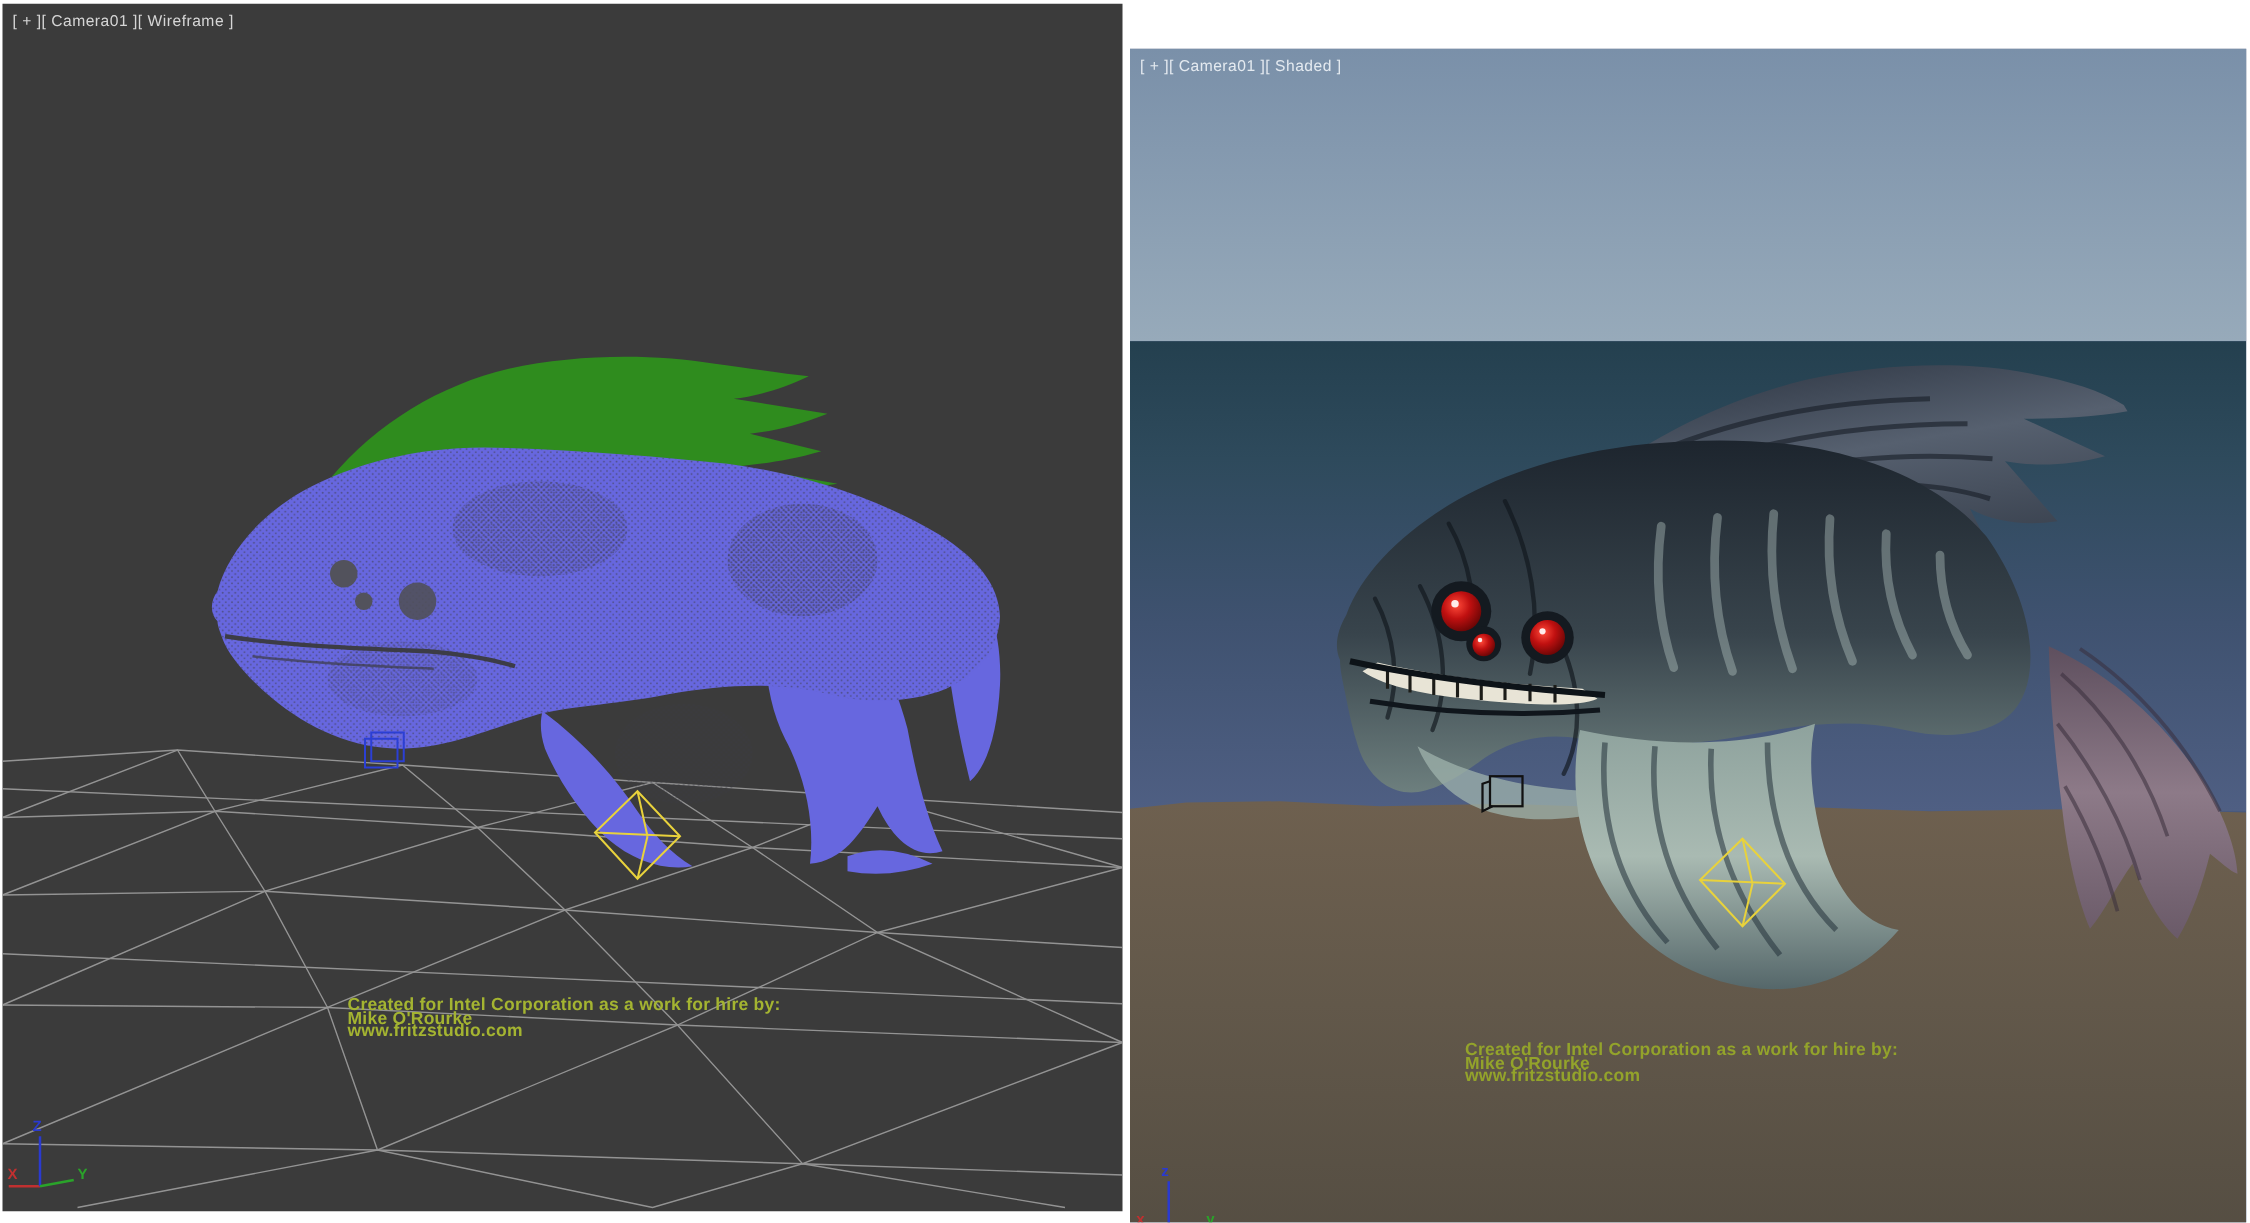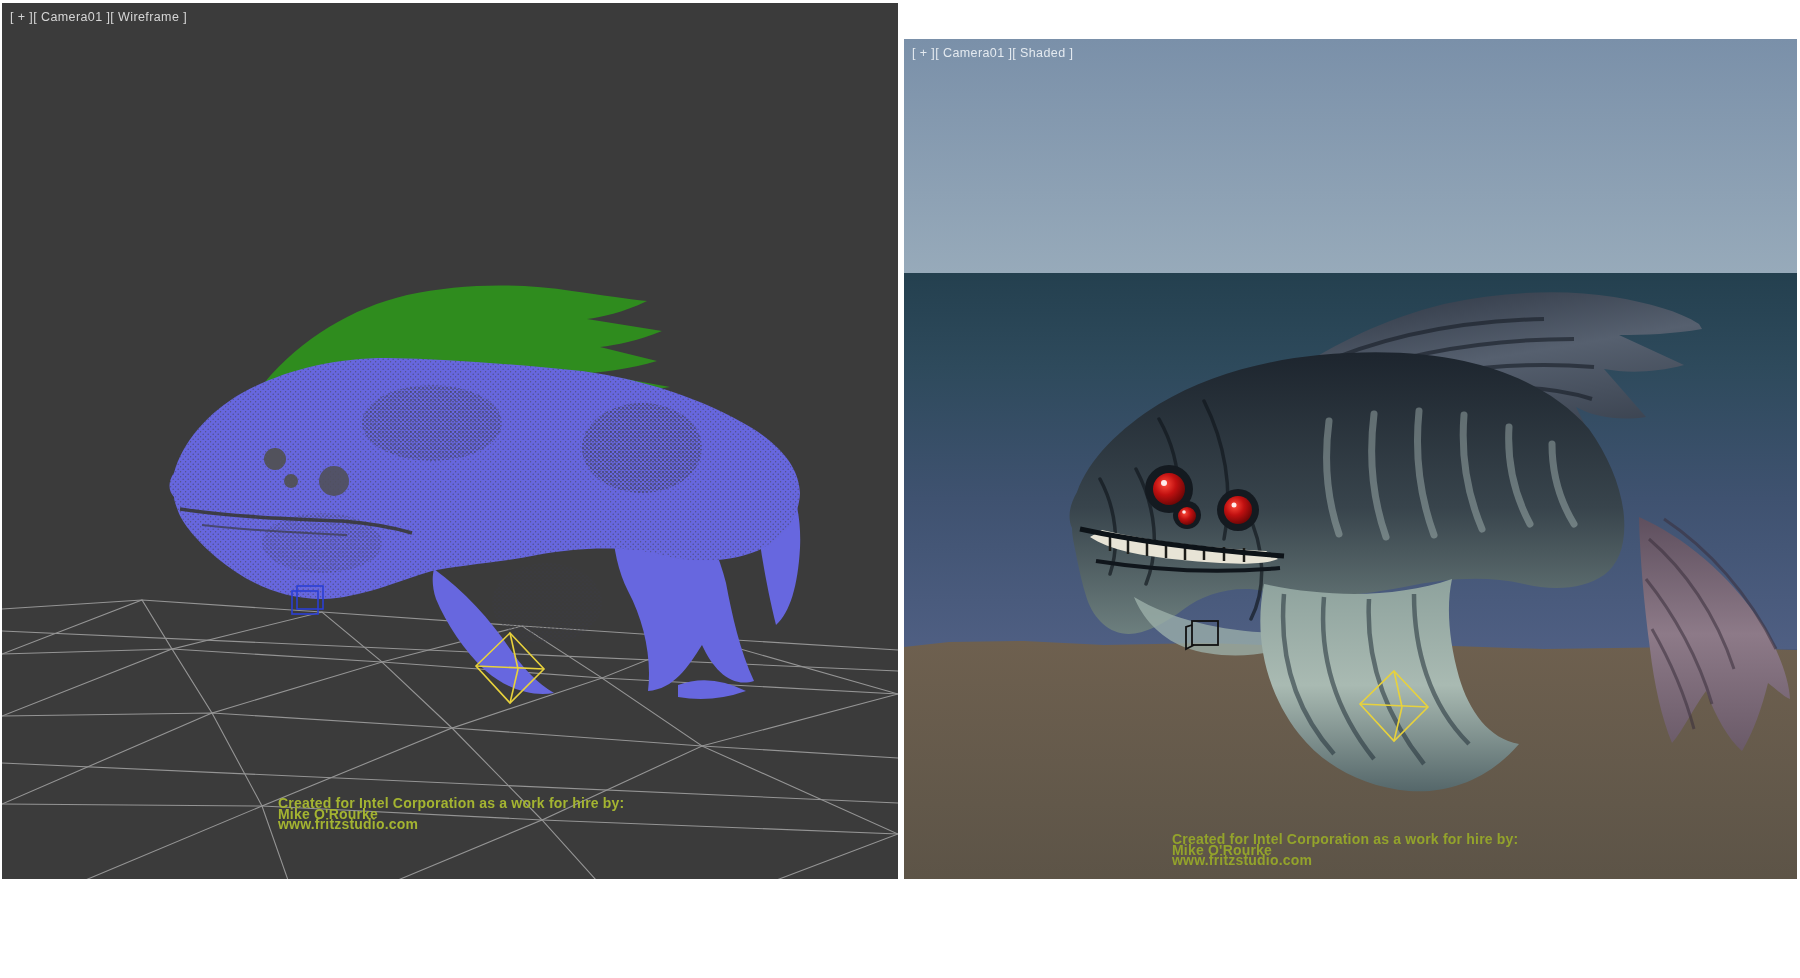--- a/index.html
+++ b/index.html
@@ -1,16 +1,16 @@
 <!DOCTYPE html>
 <html><head>
 <meta charset="utf-8">
 <style>
   html,body{margin:0;padding:0;background:#ffffff;}
-  #stage{position:relative;width:1800px;height:879px;background:#ffffff;overflow:hidden;
+  #stage{position:relative;width:1800px;height:978px;background:#ffffff;overflow:hidden;
          font-family:"Liberation Sans",sans-serif;}
   .vp{position:absolute;top:3px;height:966px;overflow:hidden;}
   #vp-left{left:2px;width:896px;background:#3b3b3b;}
   #vp-right{left:904px;width:893px;background:#46577b;margin-top:36px;}
   .vp svg{position:absolute;left:0;top:0;}
   .vp-label{position:absolute;left:8px;top:7px;font-size:12.5px;letter-spacing:.4px;
             white-space:pre;z-index:5;cursor:default;}
   #vp-left .vp-label{color:#d6d6d6;}
   #vp-right .vp-label{color:#e4eaf0;}
   .vp-label span{cursor:pointer;}

